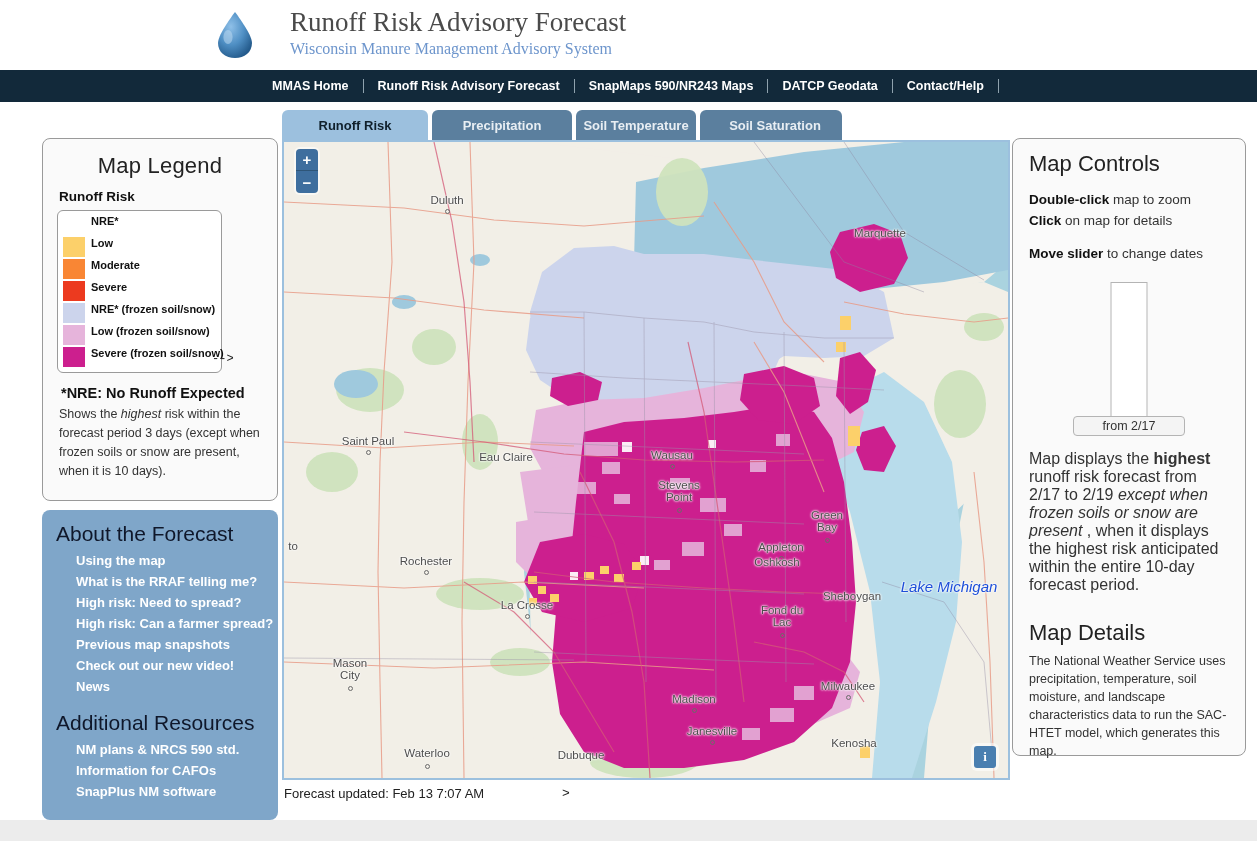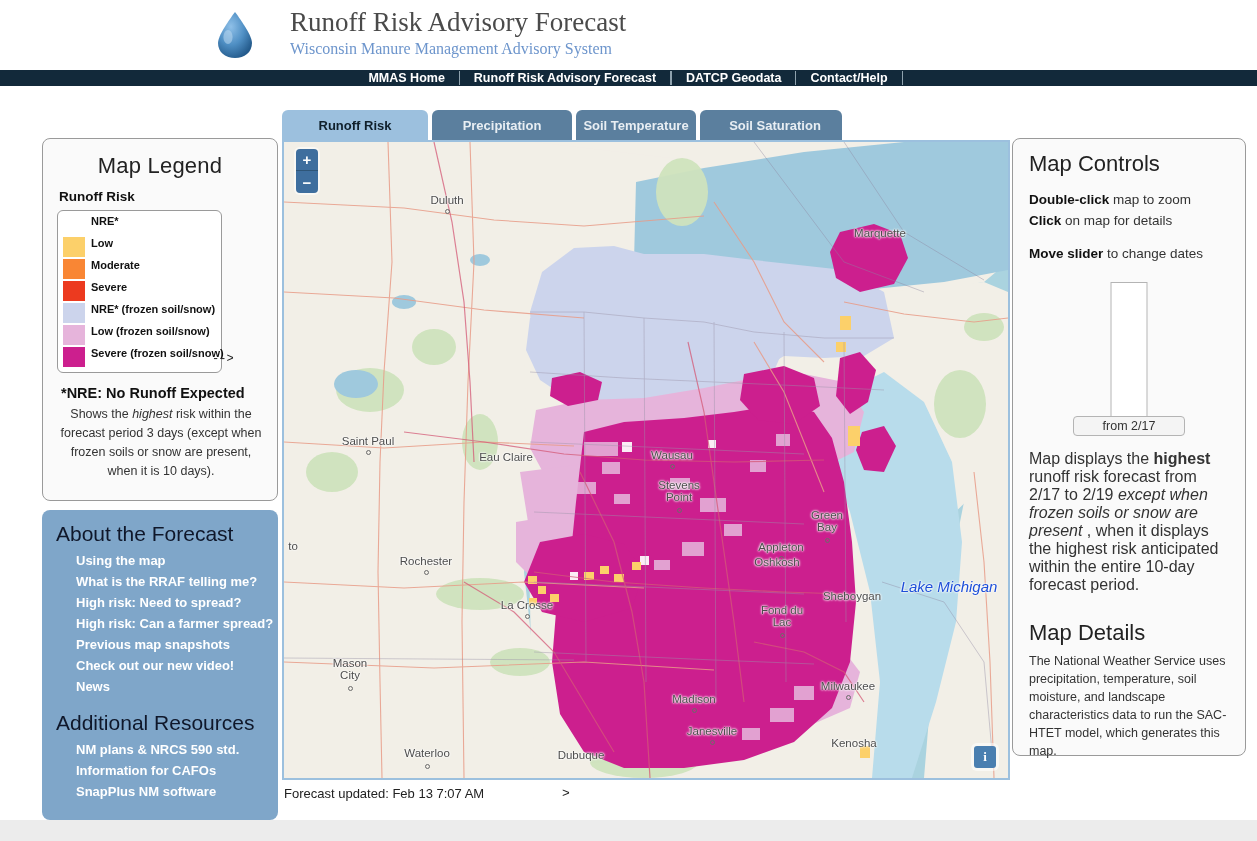--- a/index.html
+++ b/index.html
@@ -27,21 +27,21 @@
     font-size:27px; color:#4a4a4a; line-height:32px; white-space:nowrap;
   }
   .app-subtitle {
     font-family:"Liberation Serif", serif;
     font-size:16px; color:#6d95cc; line-height:20px; white-space:nowrap;
     margin-top:1px;
   }
 
   
   .navbar {
-    position:absolute; left:0; top:70px; width:1257px; height:16px;
+    position:absolute; left:0; top:70px; width:1257px; height:32px;
     background:#12293a;
     display:flex; align-items:center; justify-content:center;
   }
   .navbar .navinner { display:flex; align-items:center; }
   .nav-item {
     color:#ffffff; font-size:12.5px; font-weight:bold;
     padding:0 14px; white-space:nowrap; cursor:pointer;
     line-height:24px;
   }
   .nav-sep { width:1px; height:14px; background:#8fa2ae; }
@@ -72,21 +72,21 @@
   }
   .legend-label { font-size:11px; font-weight:bold; color:#111; white-space:nowrap; }
   .legend-arrow {
     position:absolute; left:212px; top:352px; font-size:12px;
     color:#222; font-family:"Liberation Mono", monospace;
   }
   .nre-head {
     font-size:14.5px; font-weight:bold; color:#111; margin:12px 0 4px 4px;
   }
   .legend-note {
-    font-size:12.5px; color:#333; line-height:19px; margin-left:2px;text-align:center;
+    font-size:12.5px; color:#333; line-height:19px; margin-left:2px;
   }
   .legend-note i { font-style:italic; }
 
   .links-panel {
     position:absolute; left:42px; top:510px; width:236px; height:310px;
     background:#7fa6c9; border-radius:8px; padding:10px 12px;
   }
   .links-title {
     font-size:21px; color:#0f172a; font-weight:normal; margin:2px 0 4px 2px;
   }
@@ -214,20 +214,21 @@
       <div class="app-subtitle">Wisconsin Manure Management Advisory System</div>
     </div>
   </div>
 
   <div class="navbar">
     <div class="navinner" id="nav-inner">
         <div class="nav-item">MMAS Home</div>
         <div class="nav-sep"></div>
         <div class="nav-item">Runoff Risk Advisory Forecast</div>
         <div class="nav-sep"></div>
+        <div class="nav-item">SnapMaps 590/NR243 Maps</div>
         <div class="nav-sep"></div>
         <div class="nav-item">DATCP Geodata</div>
         <div class="nav-sep"></div>
         <div class="nav-item">Contact/Help</div>
         <div class="nav-sep"></div>
       </div>
   </div>
 
   <div class="panel legend-panel">
     <div class="panel-title">Map Legend</div>

